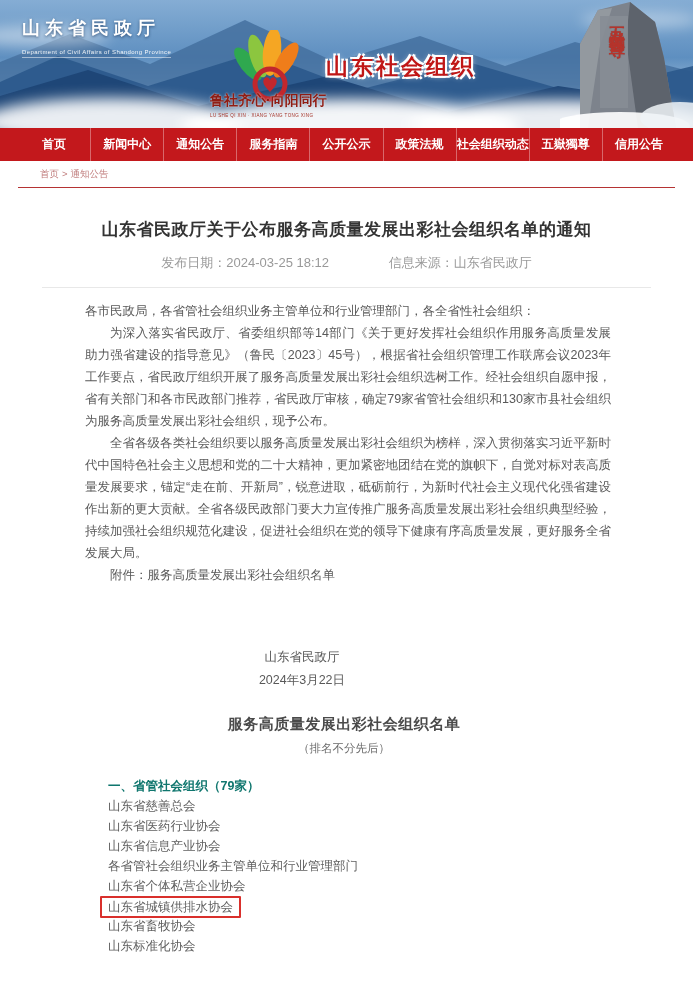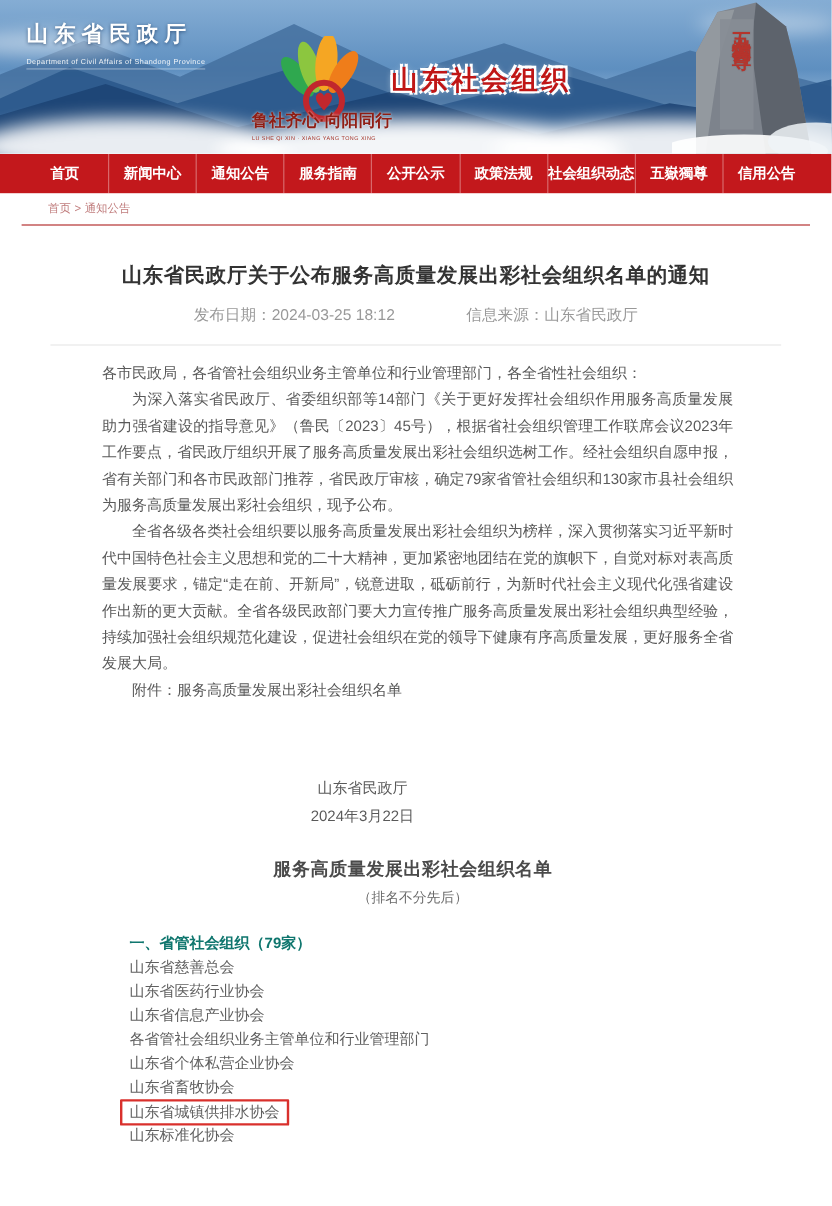--- a/index.html
+++ b/index.html
@@ -183,27 +183,27 @@
           </div>
             <div class="org-item">
             <span class="org-name">山东省信息产业协会</span>
           </div>
             <div class="org-item">
             <span class="org-name">各省管社会组织业务主管单位和行业管理部门</span>
           </div>
             <div class="org-item">
             <span class="org-name">山东省个体私营企业协会</span>
           </div>
-            <div class="org-item">
-            <span class="org-name">山东省畜牧协会</span>
-          </div>
             <div class="org-item hl">
             <span class="org-name">山东省城镇供排水协会</span>
           </div>
             <div class="org-item">
+            <span class="org-name">山东省畜牧协会</span>
+          </div>
+            <div class="org-item">
             <span class="org-name">山东标准化协会</span>
           </div>
           </div>
       </div>
     </div>
   </div>
 
 </div>
 
 </body></html>

